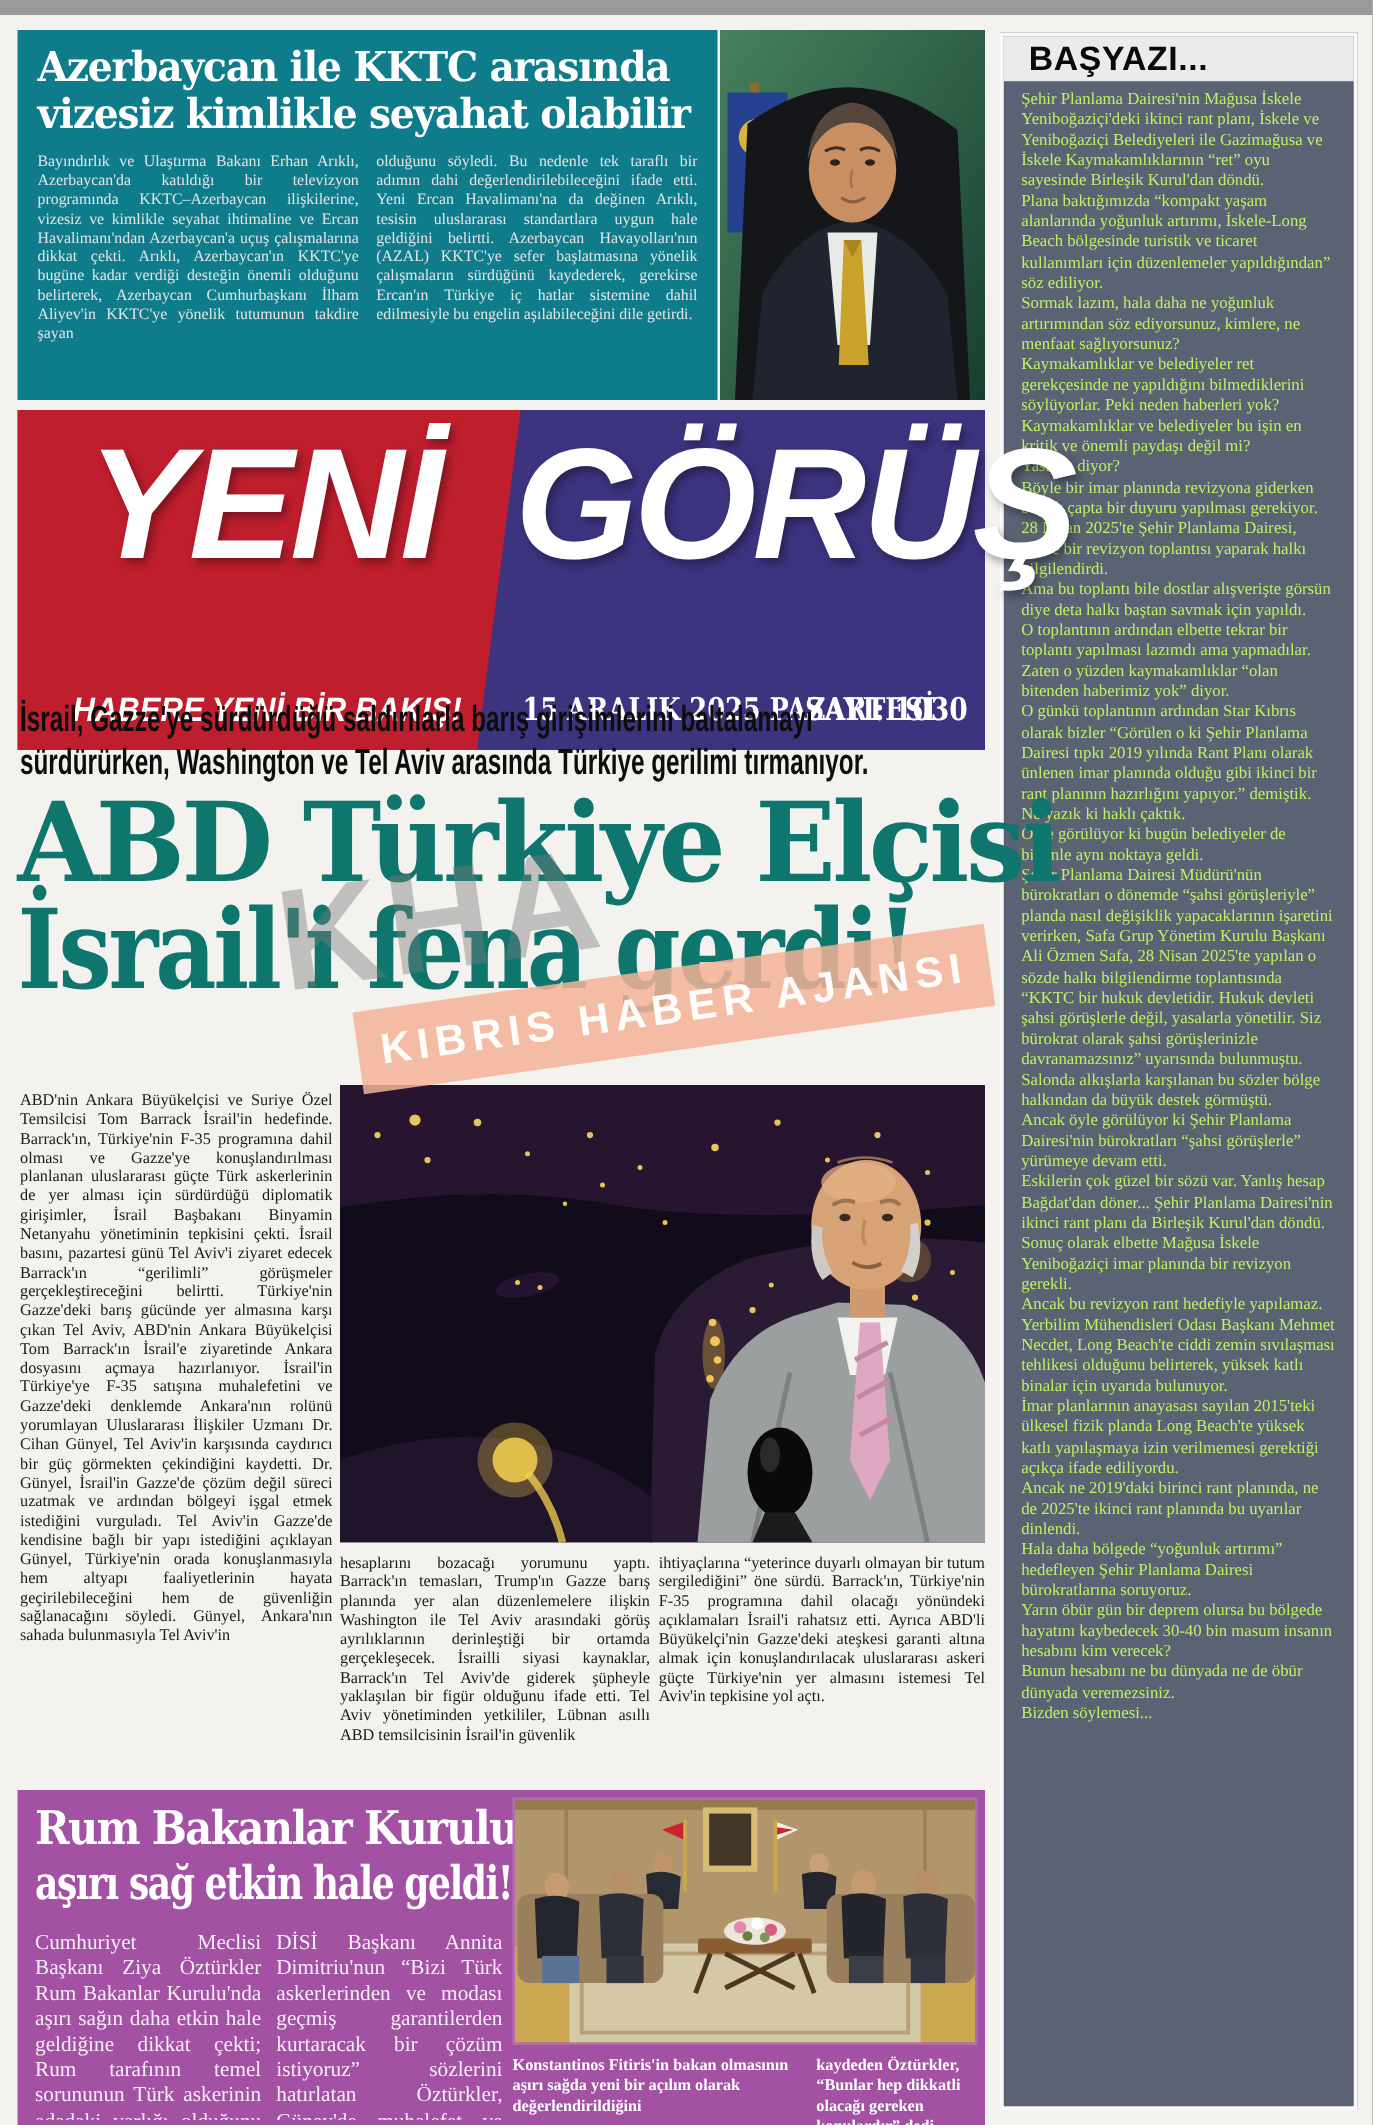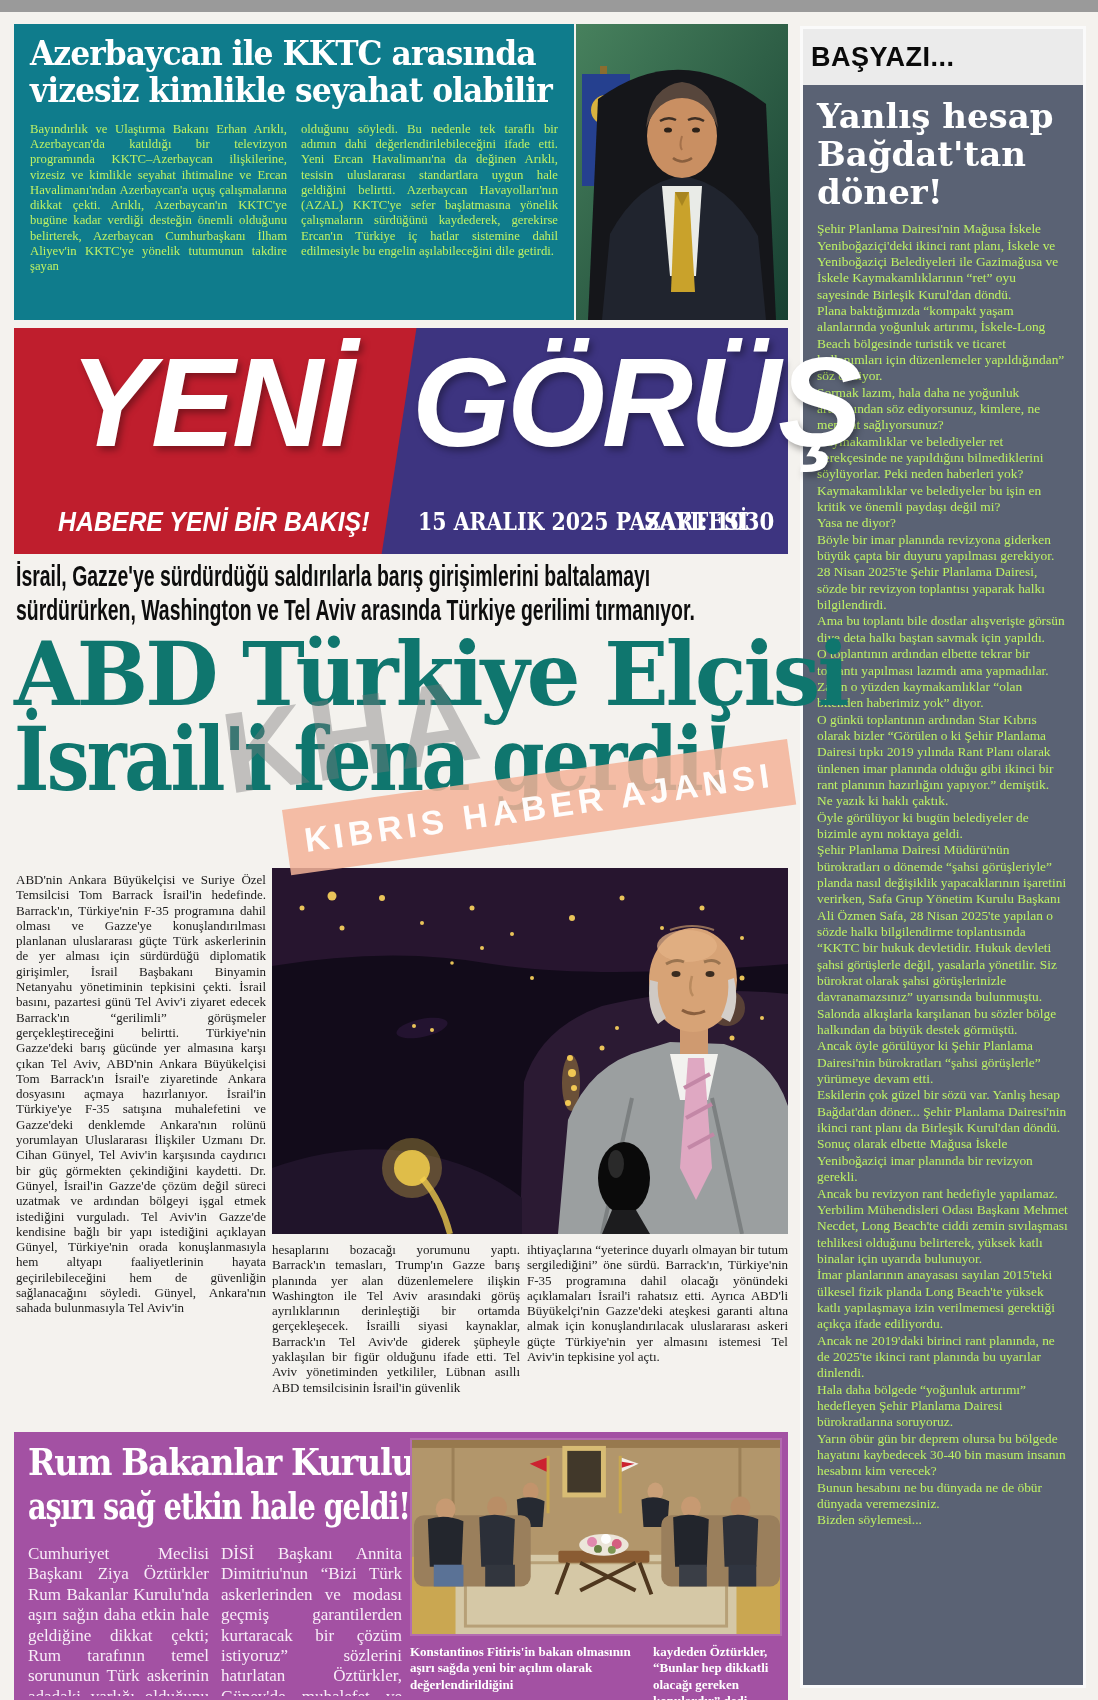--- a/index.html
+++ b/index.html
@@ -10,35 +10,35 @@
     font-family:"Liberation Serif", serif;
   }
   .abs { position:absolute; }
 
   
   .teal-box { left:14px; top:12px; width:560px; height:296px; background:var(--teal,#0f7c8c); padding:12px 16px 0; }
   .teal-h div { font-family:"DejaVu Serif", serif; font-weight:bold; color:#fff;
     font-size:33px; line-height:1.12; letter-spacing:-1px; white-space:nowrap;
     transform:scaleX(.95); transform-origin:left top; }
   .teal-cols { display:flex; gap:14px; margin-top:12px; }
-  .teal-col { width:50%; color:#bef264; font-size:12.7px; line-height:1.2; text-align:justify; height:158px; overflow:hidden; }
+  .teal-col { width:50%; color:#e5e5e5; font-size:12.7px; line-height:1.2; text-align:justify; height:158px; overflow:hidden; }
 
   .top-photo { left:576px; top:12px; width:212px; height:296px; }
   .top-photo svg, .satellite svg, .bb-photo svg { display:block; width:100%; height:100%; }
 
   
   .editorial { left:800px; top:14px; width:286px; height:1662px; background:var(--slate,#5a6274); border:3px solid #fafafa; }
-  .ed-header { background:#ebebeb; height:56px; display:flex; align-items:center; padding-left:8px;
+  .ed-header { background:#ebebeb; height:36px; display:flex; align-items:center; padding-left:20px;
     font-family:"Liberation Sans", sans-serif; font-weight:bold; font-size:27px; color:#0a0a0a; letter-spacing:.5px; }
   .ed-hl { color:#fff; font-family:"DejaVu Serif", serif; font-weight:bold; font-size:34px; line-height:1.12;
     padding:12px 14px 4px; white-space:pre-line; }
   .ed-body { color:#bef264; font-size:13.4px; line-height:1.22; padding:6px 14px 10px; white-space:pre-line; }
 
   
-  .masthead { left:14px; top:316px; width:774px; height:226px; background:var(--purple,#3d3480); }
+  .masthead { left:14px; top:316px; width:774px; height:272px; background:var(--purple,#3d3480); }
   .mast-red { position:absolute; inset:0; background:var(--red,#bf1e2d);
     clip-path:polygon(0 0, 52% 0, 47.5% 100%, 0 100%); }
   .mast-word { position:absolute; top:2px; font-family:"Liberation Sans", sans-serif; font-style:italic; font-weight:bold;
     font-size:126px; color:#fff; letter-spacing:-3px; text-shadow:3px 4px 7px rgba(0,0,0,.35); white-space:nowrap; }
   .mast-yeni { left:56px; }
   .mast-gorus { left:398px; }
   .mast-tag { position:absolute; left:44px; bottom:16px; font-family:"Liberation Sans", sans-serif; font-style:italic;
     font-weight:bold; font-size:27px; color:#fff; white-space:nowrap; transform:scaleX(.92); transform-origin:left bottom; }
   .mast-date { position:absolute; left:404px; bottom:18px; font-family:"DejaVu Serif", serif; font-weight:bold;
     font-size:25px; color:#fff; white-space:nowrap; transform:scaleX(.82); transform-origin:left bottom; }
@@ -120,23 +120,20 @@
       <ellipse cx="120" cy="106" rx="4" ry="2.6" fill="#2c2118"></ellipse>
       <path d="M84,97 q8,-5 16,-1" stroke="#3c2e24" stroke-width="2.5" fill="none"></path>
       <path d="M112,96 q8,-4 16,1" stroke="#3c2e24" stroke-width="2.5" fill="none"></path>
       <path d="M106,112 q-3,10 0,14" stroke="#a5714a" stroke-width="2" fill="none"></path>
       <path d="M97,134 q9,7 19,0" stroke="#8a5f3e" stroke-width="2.5" fill="none"></path>
     </svg>
   </div>
 
   <aside class="abs editorial">
     <div class="ed-header">BAŞYAZI...</div>
-    <div class="ed-hl">Yanlış hesap
-Bağdat'tan
-döner!</div>
     <div class="ed-body">Şehir Planlama Dairesi'nin Mağusa İskele Yeniboğaziçi'deki ikinci rant planı, İskele ve Yeniboğaziçi Belediyeleri ile Gazimağusa ve İskele Kaymakamlıklarının “ret” oyu sayesinde Birleşik Kurul'dan döndü.
 Plana baktığımızda “kompakt yaşam alanlarında yoğunluk artırımı, İskele-Long Beach bölgesinde turistik ve ticaret kullanımları için düzenlemeler yapıldığından” söz ediliyor.
 Sormak lazım, hala daha ne yoğunluk artırımından söz ediyorsunuz, kimlere, ne menfaat sağlıyorsunuz?
 Kaymakamlıklar ve belediyeler ret gerekçesinde ne yapıldığını bilmediklerini söylüyorlar. Peki neden haberleri yok? Kaymakamlıklar ve belediyeler bu işin en kritik ve önemli paydaşı değil mi?
 Yasa ne diyor?
 Böyle bir imar planında revizyona giderken büyük çapta bir duyuru yapılması gerekiyor.
 28 Nisan 2025'te Şehir Planlama Dairesi, sözde bir revizyon toplantısı yaparak halkı bilgilendirdi.
 Ama bu toplantı bile dostlar alışverişte görsün diye deta halkı baştan savmak için yapıldı.
 O toplantının ardından elbette tekrar bir toplantı yapılması lazımdı ama yapmadılar. Zaten o yüzden kaymakamlıklar “olan bitenden haberimiz yok” diyor.
 O günkü toplantının ardından Star Kıbrıs olarak bizler “Görülen o ki Şehir Planlama Dairesi tıpkı 2019 yılında Rant Planı olarak ünlenen imar planında olduğu gibi ikinci bir rant planının hazırlığını yapıyor.” demiştik.

